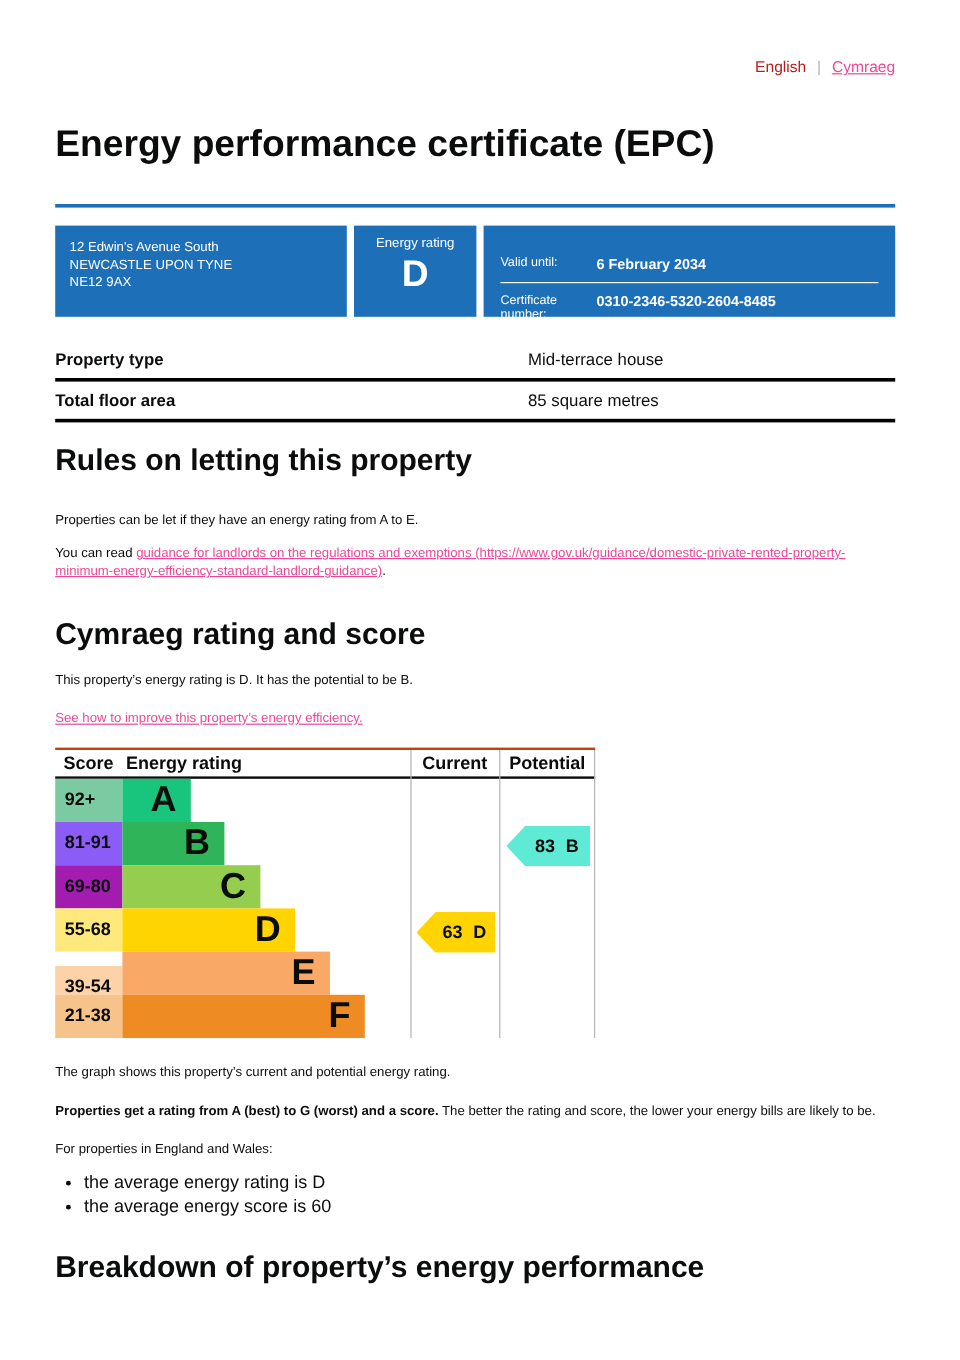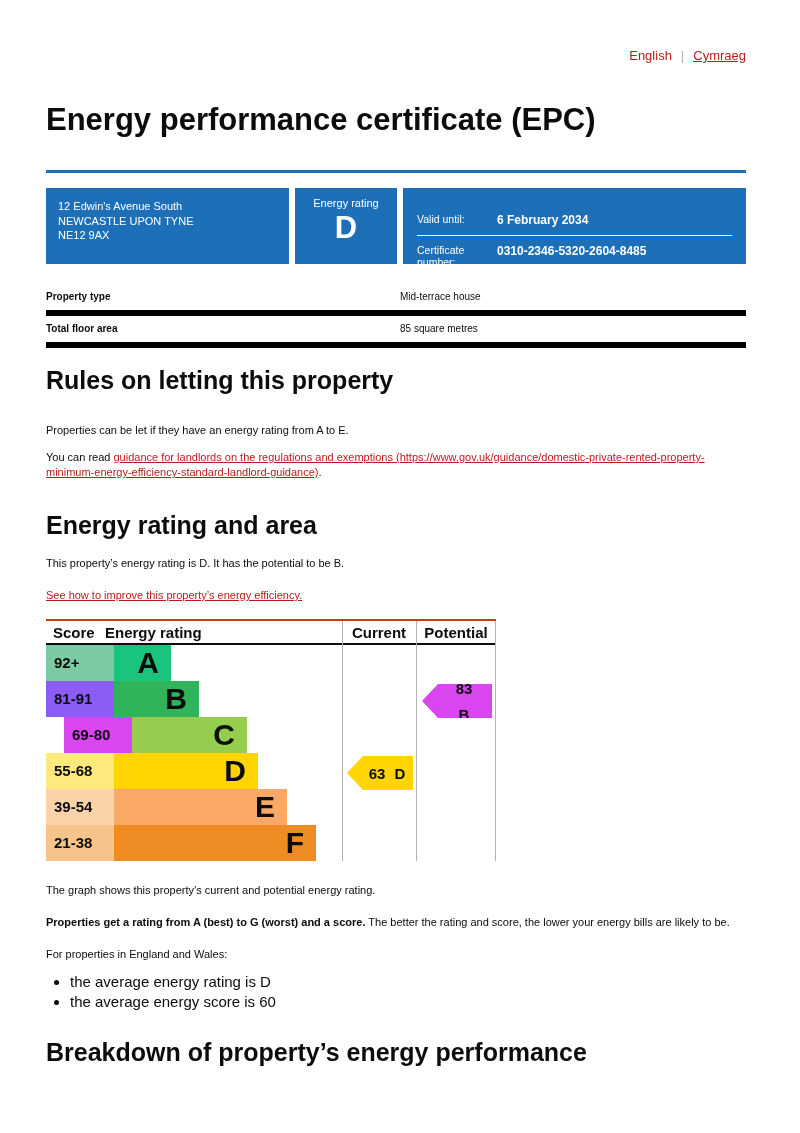--- a/index.html
+++ b/index.html
@@ -9,42 +9,42 @@
     font-family:"Liberation Sans", sans-serif;
     color:#0b0c0c;
     overflow:hidden;
   }
   .content { margin-left:46px; width:700px; }
 
   
   .lang-bar { padding-top:48px; text-align:right; font-size:13px; }
   .lang-current { color:#b91c1c; }
   .lang-sep { color:#b1b4b6; margin:0 9px; }
-  a.link { color:#b91c1c; text-decoration:underline; cursor:pointer; }
+  a.link { color:#ec4899; text-decoration:underline; cursor:pointer; }
 
   
   h1.page-title { margin-top:40px; font-size:31px; line-height:34px; font-weight:bold; }
   .title-rule { margin-top:33px; height:3px; background:#1d70b8; }
 
   
   .summary-box { margin-top:15px; display:flex; gap:6px; height:76px; }
   .summary-box .seg { background:#1d70b8; color:#ffffff; }
   .seg-address { width:243px; padding:11px 12px; font-size:11px; line-height:14.5px; }
   .seg-rating { width:102px; text-align:center; padding-top:9px; }
   .seg-rating .rating-label { font-size:11px; }
   .seg-rating .rating-value { font-size:31px; font-weight:bold; margin-top:1px; }
   .seg-validity { flex:1; padding:17px 14px; font-size:11px; }
   .validity-row { display:grid; grid-template-columns:80px 1fr; padding:8px 0; align-items:start; }
   .validity-row .v-label { font-size:10.5px; }
   .validity-row .v-value { font-weight:bold; font-size:12px; }
   .validity-divider { height:1px; background:#ffffff; }
 
   
   .prop-table { margin-top:20px; }
-  .prop-row { display:grid; grid-template-columns:354px 1fr; padding:7px 0 8px; border-bottom:6px solid #000000; font-size:10px; align-items:center; }
+  .prop-row { display:grid; grid-template-columns:354px 1fr; padding:7px 0 8px; border-bottom:3px solid #000000; font-size:14px; align-items:center;gap:40px; }
   .prop-row .p-label { font-weight:bold; }
 
   h2.section-heading { font-size:25px; line-height:28px; font-weight:bold; }
   .h2-rules { margin-top:18px; }
   .h2-energy { margin-top:31px; }
   .h2-breakdown { margin-top:27px; }
 
   p.small { font-size:11px; line-height:15px; }
   .p-can-let { margin-top:29px; }
   .p-guidance { margin-top:12px; }
@@ -56,21 +56,21 @@
   .bold { font-weight:bold; }
 
   
   .epc-chart { margin-top:16px; position:relative; width:450px; border-top:2px solid #c2410c; }
   .epc-head { display:flex; height:24px; align-items:center; border-bottom:2px solid #0b0c0c; font-weight:bold; font-size:15px; }
   .epc-head .h-score { width:52px; padding-left:7px; }
   .epc-head .h-rating { flex:1; padding-left:7px; }
   .epc-head .h-current { width:74px; text-align:center; }
   .epc-head .h-potential { width:80px; text-align:center; }
   .epc-row { display:flex; height:36px; }
-  .epc-score { width:68px; font-weight:bold; font-size:15px; line-height:36px; padding-left:8px; }
+  .epc-score { width:56px; font-weight:bold; font-size:15px; line-height:36px; padding-left:8px; }
   .epc-bar { text-align:right; padding-right:12px; }
   .epc-letter { font-size:30px; font-weight:bold; line-height:36px; }
   .v-line { position:absolute; top:0; bottom:0; width:1px; background:#b1b4b6; }
   .v-line-1 { left:296px; }
   .v-line-2 { left:370px; }
   .v-line-3 { left:449px; }
   .epc-arrow { position:absolute; height:34px; display:flex; align-items:center; justify-content:center; gap:9px; font-weight:bold; font-size:15px; color:#0b0c0c; padding-left:14px; clip-path:polygon(0 50%, 16px 0, 100% 0, 100% 100%, 16px 100%); }
   .arrow-current { left:301px; width:66px; }
   .arrow-potential { left:376px; width:70px; }
 
@@ -121,21 +121,21 @@
     <div class="prop-row">
       <span class="p-label">Total floor area</span>
       <span class="p-value">85 square metres</span>
     </div>
   </div>
 
   <h2 class="section-heading h2-rules">Rules on letting this property</h2>
   <p class="small p-can-let">Properties can be let if they have an energy rating from A to E.</p>
   <p class="small p-guidance"><span>You can read </span><a class="link">guidance for landlords on the regulations and exemptions (https://www.gov.uk/guidance/domestic-private-rented-property-minimum-energy-efficiency-standard-landlord-guidance)</a><span>.</span></p>
 
-  <h2 class="section-heading h2-energy">Energy rating and area</h2>
+  <h2 class="section-heading h2-energy">Cymraeg rating and score</h2>
   <p class="small p-rating-is">This property’s energy rating is D. It has the potential to be B.</p>
   <p class="small p-improve"><a class="link">See how to improve this property’s energy efficiency.</a></p>
 
   <div class="epc-chart">
     <div class="v-line v-line-1"></div>
     <div class="v-line v-line-2"></div>
     <div class="v-line v-line-3"></div>
 
     <div class="epc-head">
       <span class="h-score">Score</span>
@@ -146,41 +146,41 @@
 
     <div class="epc-row">
       <div class="epc-score" style="background: rgb(124, 202, 162);">92+</div>
       <div class="epc-bar" style="background: rgb(25, 197, 125); width: 57px;"><span class="epc-letter">A</span></div>
     </div>
     <div class="epc-row">
       <div class="epc-score" style="background: #8b5cf6;">81-91</div>
       <div class="epc-bar" style="background: rgb(48, 180, 89); width: 85px;"><span class="epc-letter">B</span></div>
     </div>
     <div class="epc-row">
-      <div class="epc-score" style="background: #d946ef; margin-left: 18px;">69-80</div>
+      <div class="epc-score" style="background: #a21caf;">69-80</div>
       <div class="epc-bar" style="background: rgb(149, 206, 78); width: 115px;"><span class="epc-letter">C</span></div>
     </div>
     <div class="epc-row">
       <div class="epc-score" style="background: rgb(255, 233, 125);">55-68</div>
       <div class="epc-bar" style="background: rgb(255, 212, 0); width: 144px;"><span class="epc-letter">D</span></div>
     </div>
     <div class="epc-row">
-      <div class="epc-score" style="background: rgb(252, 210, 169);">39-54</div>
+      <div class="epc-score" style="background: rgb(252, 210, 169); margin-top: 12px;">39-54</div>
       <div class="epc-bar" style="background: rgb(249, 168, 102); width: 173px;"><span class="epc-letter">E</span></div>
     </div>
     <div class="epc-row">
       <div class="epc-score" style="background: rgb(246, 196, 139);">21-38</div>
       <div class="epc-bar" style="background: rgb(239, 139, 35); width: 202px;"><span class="epc-letter">F</span></div>
     </div>
 
     <div class="epc-arrow arrow-current" style="background: rgb(255, 212, 0); top: 135px;">
       <span>63</span>
       <span>D</span>
     </div>
-    <div class="epc-arrow arrow-potential" style="background: #d946ef; top: 63px; flex-direction: column;">
+    <div class="epc-arrow arrow-potential" style="background: #5eead4; top: 63px;">
       <span>83</span>
       <span>B</span>
     </div>
   </div>
 
   <p class="small p-graph-shows">The graph shows this property’s current and potential energy rating.</p>
   <p class="small p-properties-get"><span class="bold">Properties get a rating from A (best) to G (worst) and a score.</span><span> The better the rating and score, the lower your energy bills are likely to be.</span></p>
   <p class="small p-england">For properties in England and Wales:</p>
 
   <ul class="avg-list">

